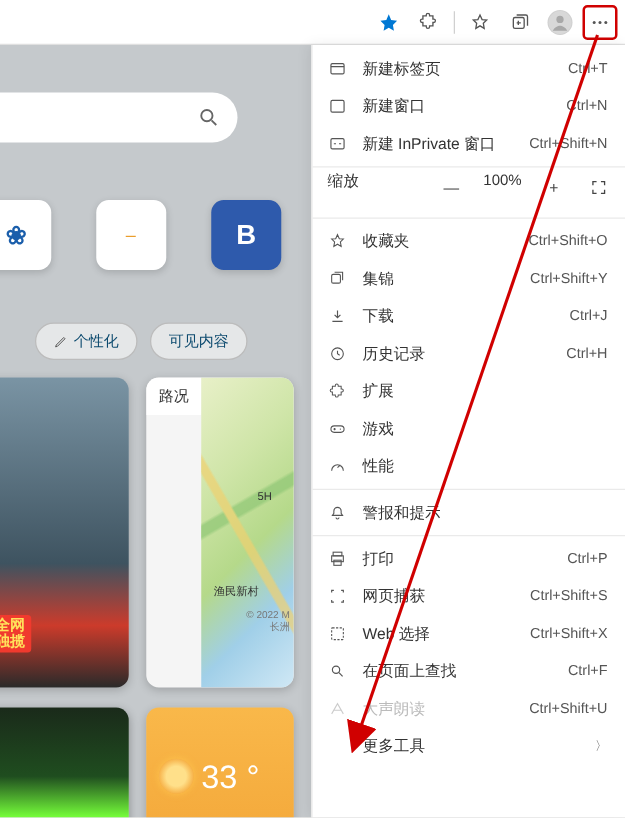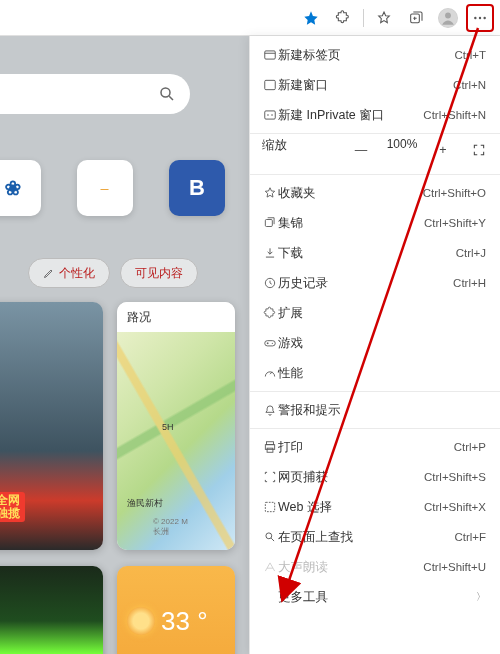--- a/index.html
+++ b/index.html
@@ -15,44 +15,44 @@
   
   
   .bg-content { position: absolute; top: 36px; left: 0; width: 249px; bottom: 0; background: #c5c9cc; overflow: hidden; }
   .search-pill { position: absolute; top: 38px; left: -70px; width: 260px; height: 40px; background: #fff; border-radius: 20px; display: flex; align-items: center; justify-content: flex-end; padding-right: 14px; color: #666; }
   .tile-row { position: absolute; top: 124px; left: -15px; display: flex; gap: 36px; }
   .tile { width: 56px; height: 56px; background: #fff; border-radius: 10px; box-shadow: 0 2px 6px rgba(0,0,0,.15); display: flex; align-items: center; justify-content: center; font-weight: bold; }
   .tile.t1 { color: #1a5eab; font-size: 20px; }
   .tile.t2 { color: #e68a00; font-size: 8px; letter-spacing: 1px; }
   .tile.t3 { background: #2e5aac; color: #fff; font-size: 22px; }
   .chip-row { position: absolute; top: 222px; left: 28px; display: flex; gap: 10px; }
-  .chip { height: 30px; padding: 0 14px; border: 1px solid #bcbcbc; border-radius: 15px; background: rgba(255,255,255,.55); display: flex; align-items: center; font-size: 12px; color: #b91c1c; gap: 4px; }
+  .chip { height: 30px; padding: 0 14px; border: 1px solid #bcbcbc; border-radius: 15px; background: rgba(255,255,255,.55); display: flex; align-items: center; font-size: 12px; color: #0c4a6e; gap: 4px; }
   .cards { position: absolute; top: 266px; left: -15px; display: flex; gap: 14px; }
-  .card { width: 118px; height: 248px; border-radius: 10px; overflow: hidden; box-shadow: 0 2px 8px rgba(0,0,0,.2); display: flex; flex-direction: column; }
+  .card { width: 118px; height: 248px; border-radius: 10px; overflow: hidden; box-shadow: 0 2px 8px rgba(0,0,0,.2); display: flex; flex-direction: row; text-align: right; }
   .card.media { background: linear-gradient(180deg,#7a94a4 0%,#3e5360 60%,#cc3b2b 80%,#2a2a2a 100%); position: relative; }
   .media-badge { position: absolute; bottom: 28px; left: 6px; background: #f03a2e; color: #ffe25b; font-size: 12px; font-weight: bold; padding: 2px 5px; border-radius: 3px; line-height: 1.1; }
   .card.map { background: #f5f5f5; }
   .map-head { height: 30px; display: flex; align-items: center; padding: 0 10px; font-size: 12px; color: #333; background: #fff; }
   .map-body { flex: 1; background: linear-gradient(135deg,#e8f0c8 0%,#cfe5a8 30%,#b5d98a 55%,#a0cfe8 75%,#d0e8f5 100%); position: relative; }
   .map-body::before { content: ""; position: absolute; inset: 0; background:
      linear-gradient(60deg, transparent 45%, #f0d070 46%, #f0d070 49%, transparent 50%),
      linear-gradient(-30deg, transparent 55%, #8fc776 56%, #8fc776 59%, transparent 60%); opacity: .7; }
   .map-labels { position: absolute; font-size: 9px; color: #333; }
   .map-l1 { top: 90px; left: 45px; }
   .map-l2 { top: 165px; left: 10px; }
   .map-l3 { top: 185px; left: 36px; font-size: 8px; color: #777; }
   .row2 { position: absolute; top: 530px; left: -15px; display: flex; gap: 14px; }
   .card2a { width: 118px; height: 110px; border-radius: 10px; background: linear-gradient(180deg,#1a2a1a 0%,#1f4d1f 50%,#76ff3a 80%,#052505 100%); box-shadow: 0 2px 8px rgba(0,0,0,.3); }
   .card2b { width: 118px; height: 110px; border-radius: 10px; background: linear-gradient(180deg,#f9b84a 0%,#f4a83a 100%); box-shadow: 0 2px 8px rgba(0,0,0,.2); display: flex; align-items: center; padding-left: 10px; gap: 6px; }
   .weather-temp { color: #fff; font-size: 26px; font-weight: 500; }
   .sun { width: 28px; height: 28px; border-radius: 50%; background: radial-gradient(circle,#ffe08a 40%,#f7b34a 70%); box-shadow: 0 0 6px rgba(255,200,80,.8); }
   
   
   .menu { position: absolute; top: 36px; right: 0; width: 251px; bottom: 0; background: #fff; border-left: 1px solid #e5e5e5; box-shadow: -2px 0 10px rgba(0,0,0,.08); padding: 4px 0; font-size: 12.5px; color: #333; }
-  .mi { display: flex; align-items: center; height: 30px; padding: 0 14px 0 12px; cursor: default; }
+  .mi { display: flex; align-items: center; height: 30px; padding: 0 14px 0 12px; gap: 12px; cursor: default; }
   .mi .ic { width: 16px; height: 16px; display: flex; align-items: center; justify-content: center; color: #555; flex-shrink: 0; }
   .mi .lbl { flex: 1; white-space: nowrap; }
   .mi .sc { font-size: 11.5px; color: #555; }
   .mi .chev { color: #666; font-size: 10px; }
   .mi.disabled { color: #bbb; }
   .mi.disabled .ic { color: #ccc; }
   .sep { height: 1px; background: #eaeaea; margin: 3px 0; }
   .zoom-row { display: flex; align-items: flex-start; height: 34px; padding: 0 6px 0 12px; gap: 6px; }
   .zoom-row .lbl { flex: 0 0 44px; }
   .zoom-row .spacer { flex: 1; }

